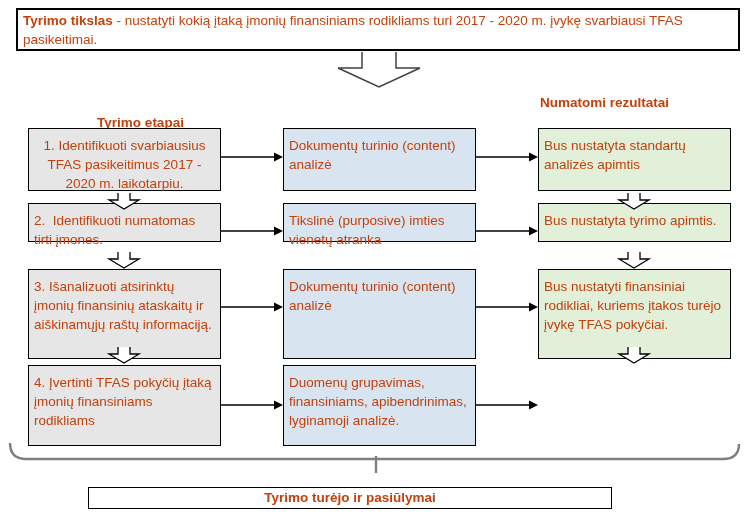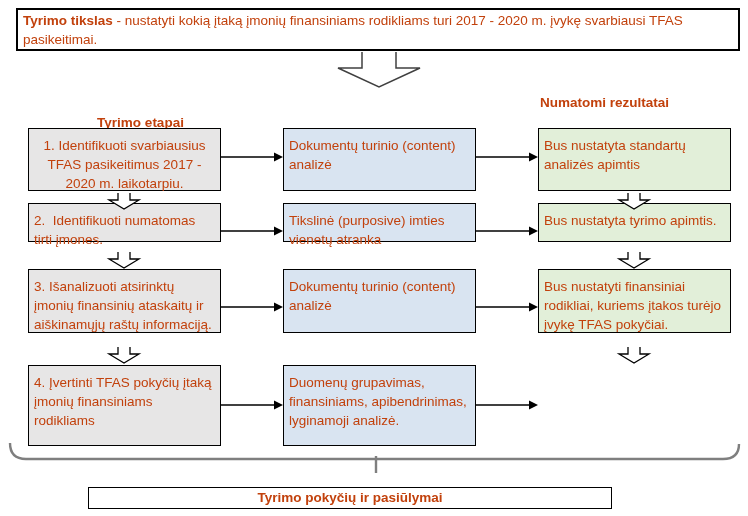--- a/index.html
+++ b/index.html
@@ -20,21 +20,21 @@
   .hdr1{left:44px;margin-top:20px;} .hdr2{left:283px;} .hdr3{left:508px;}
   .dbox{
     position:absolute;box-sizing:border-box;border:1.5px solid #000;
     font-size:13.5px;line-height:19px;padding:7px 5px;white-space:pre-wrap;
   }
   .c1{left:28px;width:193px;background:#e7e6e6;}
   .c2{left:283px;width:193px;background:#d9e4f1;}
   .c3{left:538px;width:193px;background:#e2efd9;}
   .r1{top:128px;height:63px;}
   .r2{top:195px;height:39px;margin-top:8px;}
-  .r3{top:269px;height:64px;}
+  .r3{top:269px;height:90px;}
   .r4{top:365px;height:81px;}
   .center{text-align:center;}
   .conclusion-box{
     position:absolute;left:88px;top:487px;width:524px;height:22px;
     border:1.5px solid #000;box-sizing:border-box;background:#fff;
     font-size:13.5px;font-weight:bold;text-align:center;line-height:19px;
   }
   .overlay{position:absolute;left:0;top:0;pointer-events:none;}
 </style>
 </head>
@@ -55,21 +55,21 @@
   <div class="dbox c2 r2">Tikslinė (purposive) imties vienetų atranka</div>
   <div class="dbox c3 r2">Bus nustatyta tyrimo apimtis.</div>
 
   <div class="dbox c1 r3">3. Išanalizuoti atsirinktų įmonių finansinių ataskaitų ir aiškinamųjų raštų informaciją.</div>
   <div class="dbox c2 r3">Dokumentų turinio (content) analizė</div>
   <div class="dbox c3 r3">Bus nustatyti finansiniai rodikliai, kuriems įtakos turėjo įvykę TFAS pokyčiai.</div>
 
   <div class="dbox c1 r4">4. Įvertinti TFAS pokyčių įtaką įmonių finansiniams rodikliams</div>
   <div class="dbox c2 r4">Duomenų grupavimas, finansiniams, apibendrinimas, lyginamoji analizė.</div>
 
-  <div class="conclusion-box">Tyrimo pokyčių ir pasiūlymai</div>
+  <div class="conclusion-box">Tyrimo turėjo ir pasiūlymai</div>
 
   <svg class="overlay" width="748" height="516" viewBox="0 0 748 516">
 
     <path d="M362,52 L362,68 L338,68 L379,87 L420,68 L396,68 L396,52" fill="#ffffff" stroke="#404040" stroke-width="1.5" stroke-linejoin="miter"></path>
 
     <g fill="#ffffff" stroke="#000000" stroke-width="1.3">
       <path d="M118,193 L118,200 L109,200 L124,209 L139,200 L130,200 L130,193"></path>
       <path d="M118,252 L118,259 L109,259 L124,268 L139,259 L130,259 L130,252"></path>
       <path d="M118,347 L118,354 L109,354 L124,363 L139,354 L130,354 L130,347"></path>
     </g>

